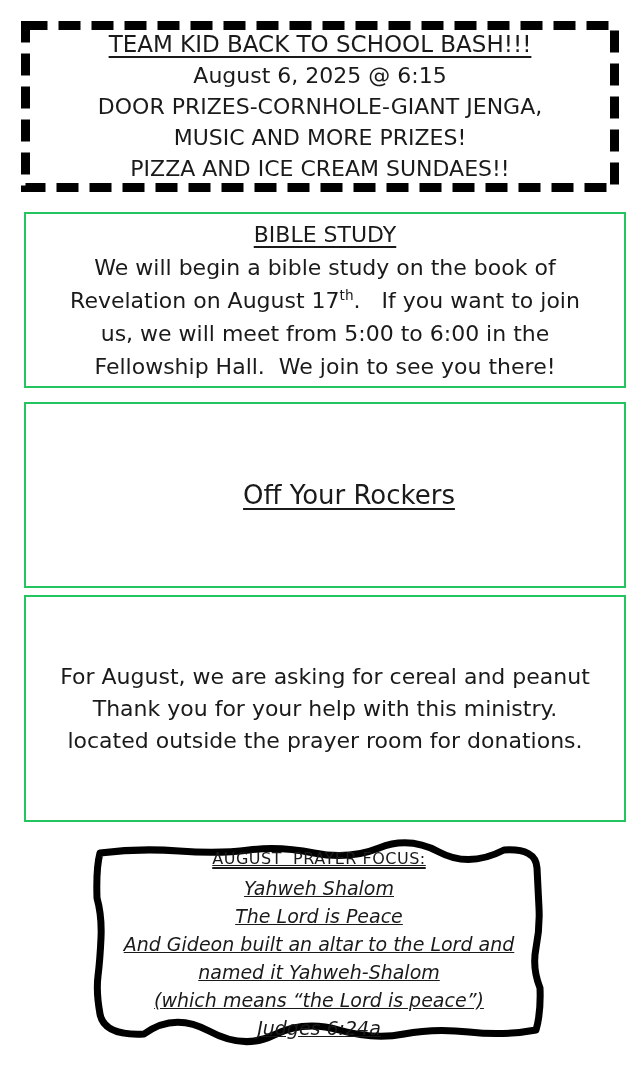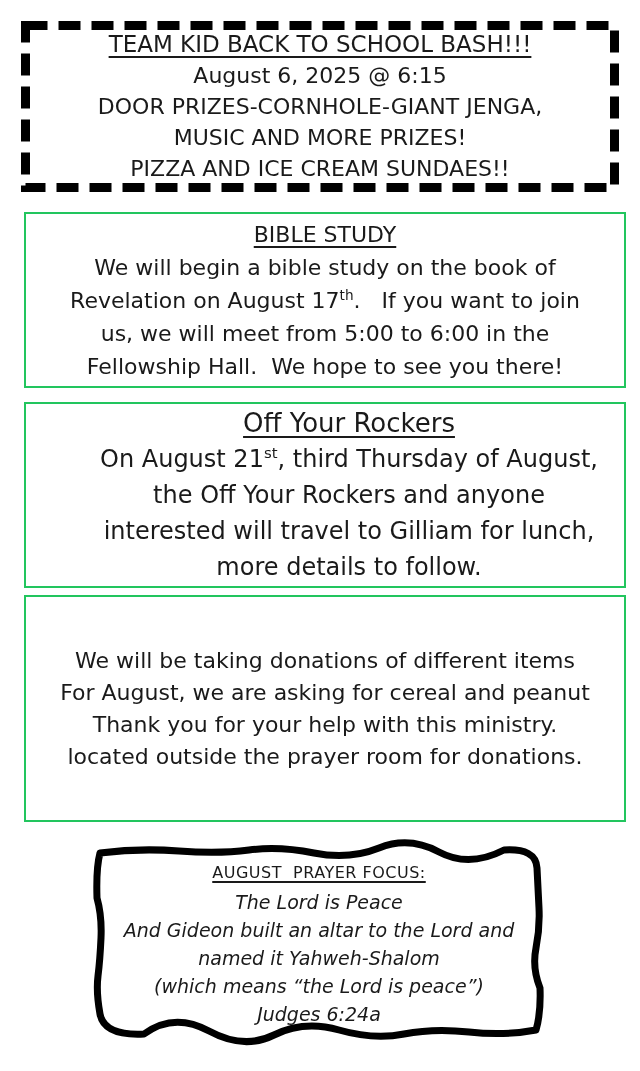--- a/index.html
+++ b/index.html
@@ -86,20 +86,21 @@
     font-size: 22px;
     line-height: 32px;
   }
 
   
   #box-prayer {
     left: 84px; top: 838px;
     width: 470px; height: 209px;
     font-size: 19px;
     line-height: 28px;
+    text-decoration: underline;
   }
   #box-prayer .title {
     font-size: 16px;
     font-style: normal;
     letter-spacing: 0.5px;
     line-height: 30px;
     text-underline-offset: 3px;
   }
   #box-prayer .lines { font-style: italic; }
 </style>
@@ -123,41 +124,34 @@
     </div>
   </section>
 
   <section class="box solid-border" id="box-bible">
     <div class="content">
       <div class="title">BIBLE STUDY</div>
       <div class="lines">
           <div class="line">We will begin a bible study on the book of</div>
           <div class="line"><span>Revelation on August 17</span><span class="sup">th</span><span>.   If you want to join</span></div>
           <div class="line">us, we will meet from 5:00 to 6:00 in the</div>
-          <div class="line">Fellowship Hall.  We hope to see you there!</div>
+          <div class="line">Fellowship Hall.  We join to see you there!</div>
         </div>
     </div>
   </section>
 
   <section class="box solid-border" id="box-rockers">
     <div class="content">
       <div class="title">Off Your Rockers</div>
-      <div class="lines">
-          <div class="line"><span>On August 21</span><span class="sup">st</span><span>, third Thursday of August,</span></div>
-          <div class="line">the Off Your Rockers and anyone</div>
-          <div class="line">interested will travel to Gilliam for lunch,</div>
-          <div class="line">more details to follow.</div>
-        </div>
     </div>
   </section>
 
   <section class="box solid-border" id="box-pantry">
     <div class="content">
       <div class="lines">
-          <div class="line">We will be taking donations of different items</div>
           <div class="line">For August, we are asking for cereal and peanut</div>
           <div class="line">Thank you for your help with this ministry.</div>
           <div class="line">located outside the prayer room for donations.</div>
         </div>
     </div>
   </section>
 
   <section class="box" id="box-prayer">
     <svg class="border-svg" viewBox="0 0 470 209" aria-hidden="true">
       <path d="M 16 15
@@ -166,20 +160,21 @@
                T 455 70 T 452 110 T 456 150
                Q 457 175, 452 192
                Q 420 198, 385 194 T 320 196 T 255 192 T 190 197 T 125 193 T 60 196
                Q 20 198, 16 176
                T 14 138 T 17 100 T 13 60
                Q 12 30, 16 15 Z" fill="none" stroke="#000000" stroke-width="7" stroke-linejoin="round" stroke-linecap="round"></path>
     </svg>
     <div class="content">
       <div class="title">AUGUST  PRAYER FOCUS:</div>
       <div class="lines">
+          <div class="line">Yahweh Shalom</div>
           <div class="line">The Lord is Peace</div>
           <div class="line">And Gideon built an altar to the Lord and</div>
           <div class="line">named it Yahweh-Shalom</div>
           <div class="line">(which means “the Lord is peace”)</div>
           <div class="line">Judges 6:24a</div>
         </div>
     </div>
   </section>
 
 </div>

